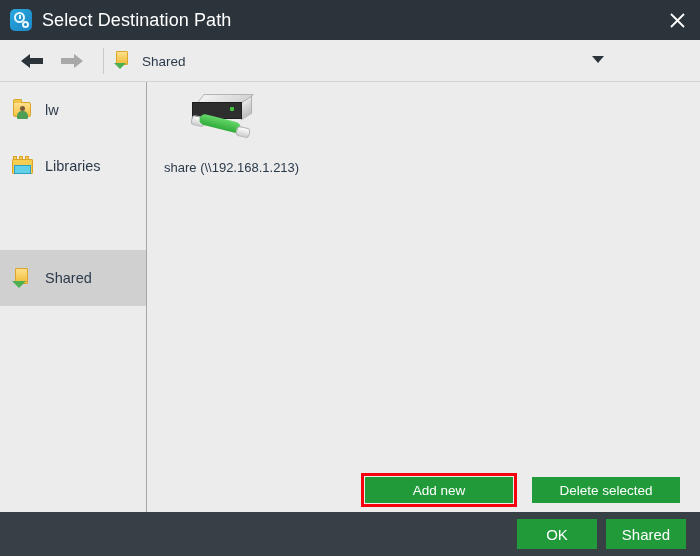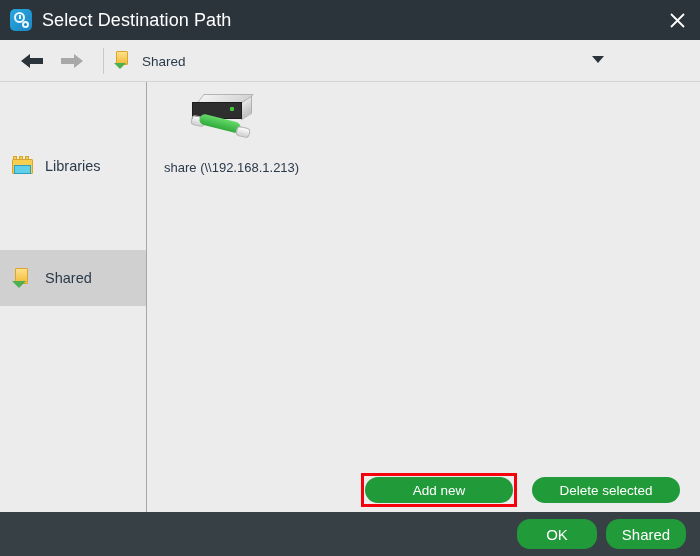--- a/index.html
+++ b/index.html
@@ -333,21 +333,21 @@
 
   
   .btn {
     position: absolute;
     background: #219a3a;
     color: #ffffff;
     font-size: 13.5px;
     display: flex;
     align-items: center;
     justify-content: center;
-    border-radius: 13px;
+    border-radius: 0;
     box-sizing: border-box;
   }
   .btn-addnew       { left: 365px; top: 477px; width: 148px; height: 26px; }
   .btn-delete       { left: 532px; top: 477px; width: 148px; height: 26px; }
   .redbox {
     position: absolute;
     left: 361px; top: 473px;
     width: 156px; height: 34px;
     border: 3px solid #f5000c;
     box-sizing: border-box;
@@ -411,20 +411,28 @@
     <div class="sqbtn list">
       <span class="list-line" style="top:4px;"></span>
       <span class="list-line" style="top:8px;"></span>
       <span class="list-line" style="top:12px;"></span>
       <span class="list-line" style="top:16px;"></span>
     </div>
   </div>
 
   <div class="sidebar">
 
+    <div class="side-item" style="top:0px;">
+      <span class="side-icon">
+        <span class="folder"></span>
+        <span class="person-head"></span>
+        <span class="person-body"></span>
+      </span>
+      <span class="side-label">lw</span>
+    </div>
 
     <div class="side-item" style="top:56px;">
       <span class="side-icon">
         <span class="lib-tabs">
             <i style="left:0;"></i>
             <i style="left:6px;"></i>
             <i style="left:12px;"></i>
           </span>
         <span class="lib-box"></span>
         <span class="lib-inner"></span>

